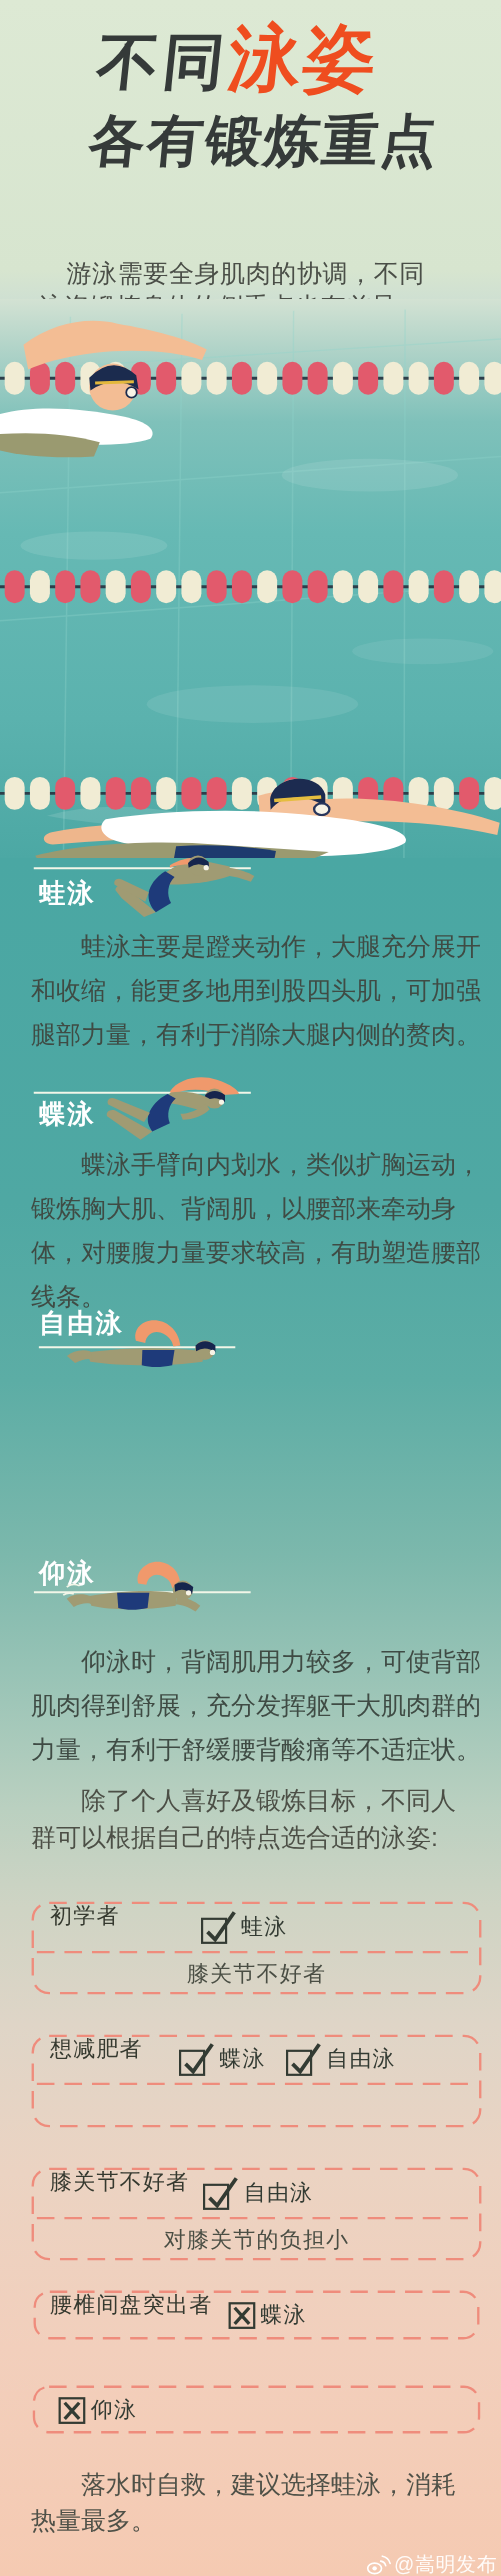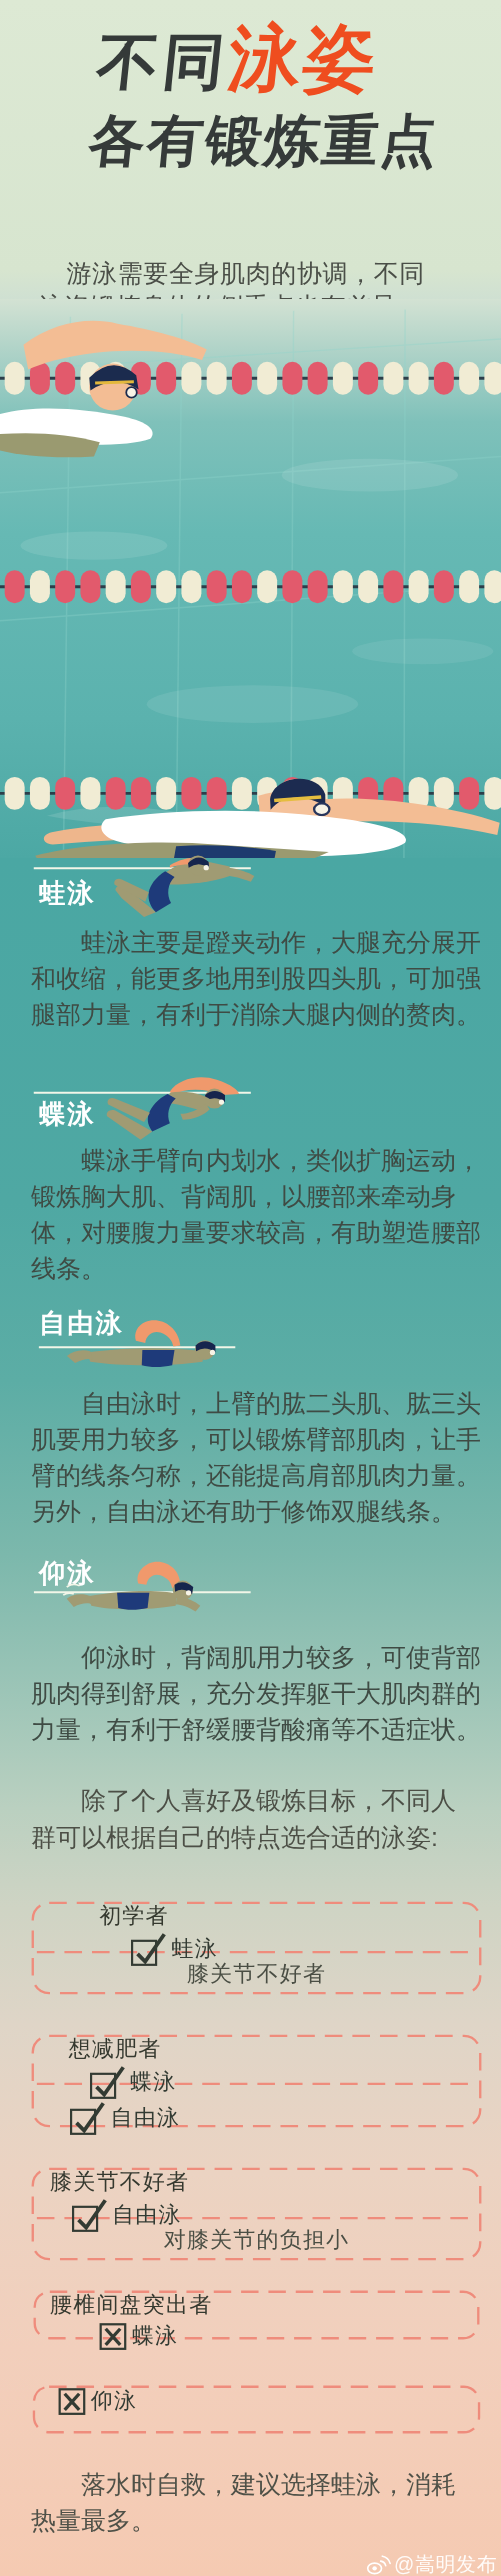--- a/index.html
+++ b/index.html
@@ -14,30 +14,30 @@
   }
   .abs{position:absolute;}
   
   .title{left:94px;top:20px;transform:skewX(-6deg);color:#353a39;font-weight:800;}
   .title .l1{font-size:61px;letter-spacing:4.7px;line-height:76px;}
   .title .l1 .accent{font-size:72px;color:#ef4d1f;letter-spacing:2.3px;}
   .title .l2{font-size:56px;letter-spacing:2.3px;line-height:63px;margin-top:9.4px;}
   
   .para{color:#46504a;letter-spacing:0.6px;margin-top:39px;}
   .intro{left:39px;top:218px;width:411px;font-size:25px;line-height:33px;text-indent:1.1em;color:#4a4e47;}
-  .body-text{left:31px;width:466px;font-size:25px;line-height:36px;text-indent:2em;color:#3f4b44;}
+  .body-text{left:31px;width:466px;font-size:25px;line-height:44px;text-indent:2em;color:#3f4b44;}
   .light-text{left:31px;width:446px;font-size:25px;line-height:37px;text-indent:2em;color:#4c4f46;}
   
   .sec-head{left:39px;color:#ffffff;font-size:26.4px;font-weight:700;letter-spacing:1.8px;line-height:30.5px;}
   
   .pool{left:0;top:299px;width:502px;height:559px;}
   
   .rec-box{left:31px;width:451px;}
   .rec-box svg.frame{position:absolute;left:0;top:0;}
-  .rec-row{position:absolute;left:19px;top:0;display:flex;align-items:center;flex-direction:column;}
+  .rec-row{position:absolute;left:19px;top:0;display:flex;}
   .rec-label{font-size:22px;color:#35392f;font-weight:500;letter-spacing:1.2px;white-space:nowrap;}
   .rec-opt{display:flex;align-items:center;}
   .rec-opt .opt-label{font-size:22px;color:#333b33;font-weight:500;letter-spacing:1.2px;margin-left:3.5px;white-space:nowrap;}
   .rec-note{position:absolute;left:0;right:0;display:flex;align-items:center;justify-content:center;
             font-size:22px;color:#4a4e44;letter-spacing:1.2px;}
   
   .watermark{right:4.7px;top:2551px;display:flex;align-items:center;color:rgba(255,255,255,.92);}
   .watermark .wm-text{font-size:20px;font-weight:500;letter-spacing:0.6px;margin-left:3.5px;}
 </style>
 </head>
@@ -210,21 +210,20 @@
   <svg class="abs" style="left:34px;top:1308px" width="205" height="76" viewBox="0 0 350 130">
     <line x1="8" y1="67" x2="344" y2="67" stroke="#f2f6e8" stroke-width="3.5"></line>
     <path d="M250,64 C246,28 212,14 190,24 C176,30 170,44 174,56 L190,60 C191,46 204,38 216,42 C231,48 236,56 238,66 Z" fill="#f0996c"></path>
     <path d="M90,76 C150,68 230,66 290,74 L288,92 C230,100 150,100 96,92 Z" fill="#a09b73"></path>
     <circle cx="292" cy="72" r="17" fill="#a09b73"></circle>
     <path d="M276,64 Q292,50 310,64 L310,76 Q293,64 277,74 Z" fill="#16254d"></path>
     <circle cx="305" cy="76" r="4.5" fill="#f7f3e6"></circle>
     <path d="M185,72 L240,72 L236,98 C218,102 198,102 184,98 Z" fill="#1e3a7a"></path>
     <path d="M96,74 C80,70 66,74 56,82 L70,94 C82,88 92,86 100,88 Z" fill="#a09b73"></path>
   </svg>
-  <div class="abs body-text" style="top:1385px">自由泳时，上臂的肱二头肌、肱三头肌要用力较多，可以锻炼臂部肌肉，让手臂的线条匀称，还能提高肩部肌肉力量。另外，自由泳还有助于修饰双腿线条。</div>
 
   <div class="abs sec-head" style="top:1558px">仰泳</div>
   <svg class="abs" style="left:29px;top:1553px" width="226" height="82" viewBox="0 0 385 140">
     <line x1="8" y1="67" x2="378" y2="67" stroke="#f2f6e8" stroke-width="3.5"></line>
     <path d="M258,56 C258,24 228,8 204,18 C188,26 182,40 186,52 L200,54 C202,42 212,34 224,38 C238,44 242,50 244,60 Z" fill="#f0996c"></path>
     <circle cx="262" cy="64" r="17" fill="#a09b73"></circle>
     <path d="M248,54 Q264,44 280,58 L278,70 Q263,58 249,66 Z" fill="#16254d"></path>
     <circle cx="272" cy="68" r="4.5" fill="#f7f3e6"></circle>
     <path d="M100,74 C160,64 220,62 252,70 L250,90 C200,98 140,98 106,90 Z" fill="#a09b73"></path>
     <path d="M150,68 L205,68 L202,94 C184,98 166,98 152,94 Z" fill="#1e3a7a"></path>

